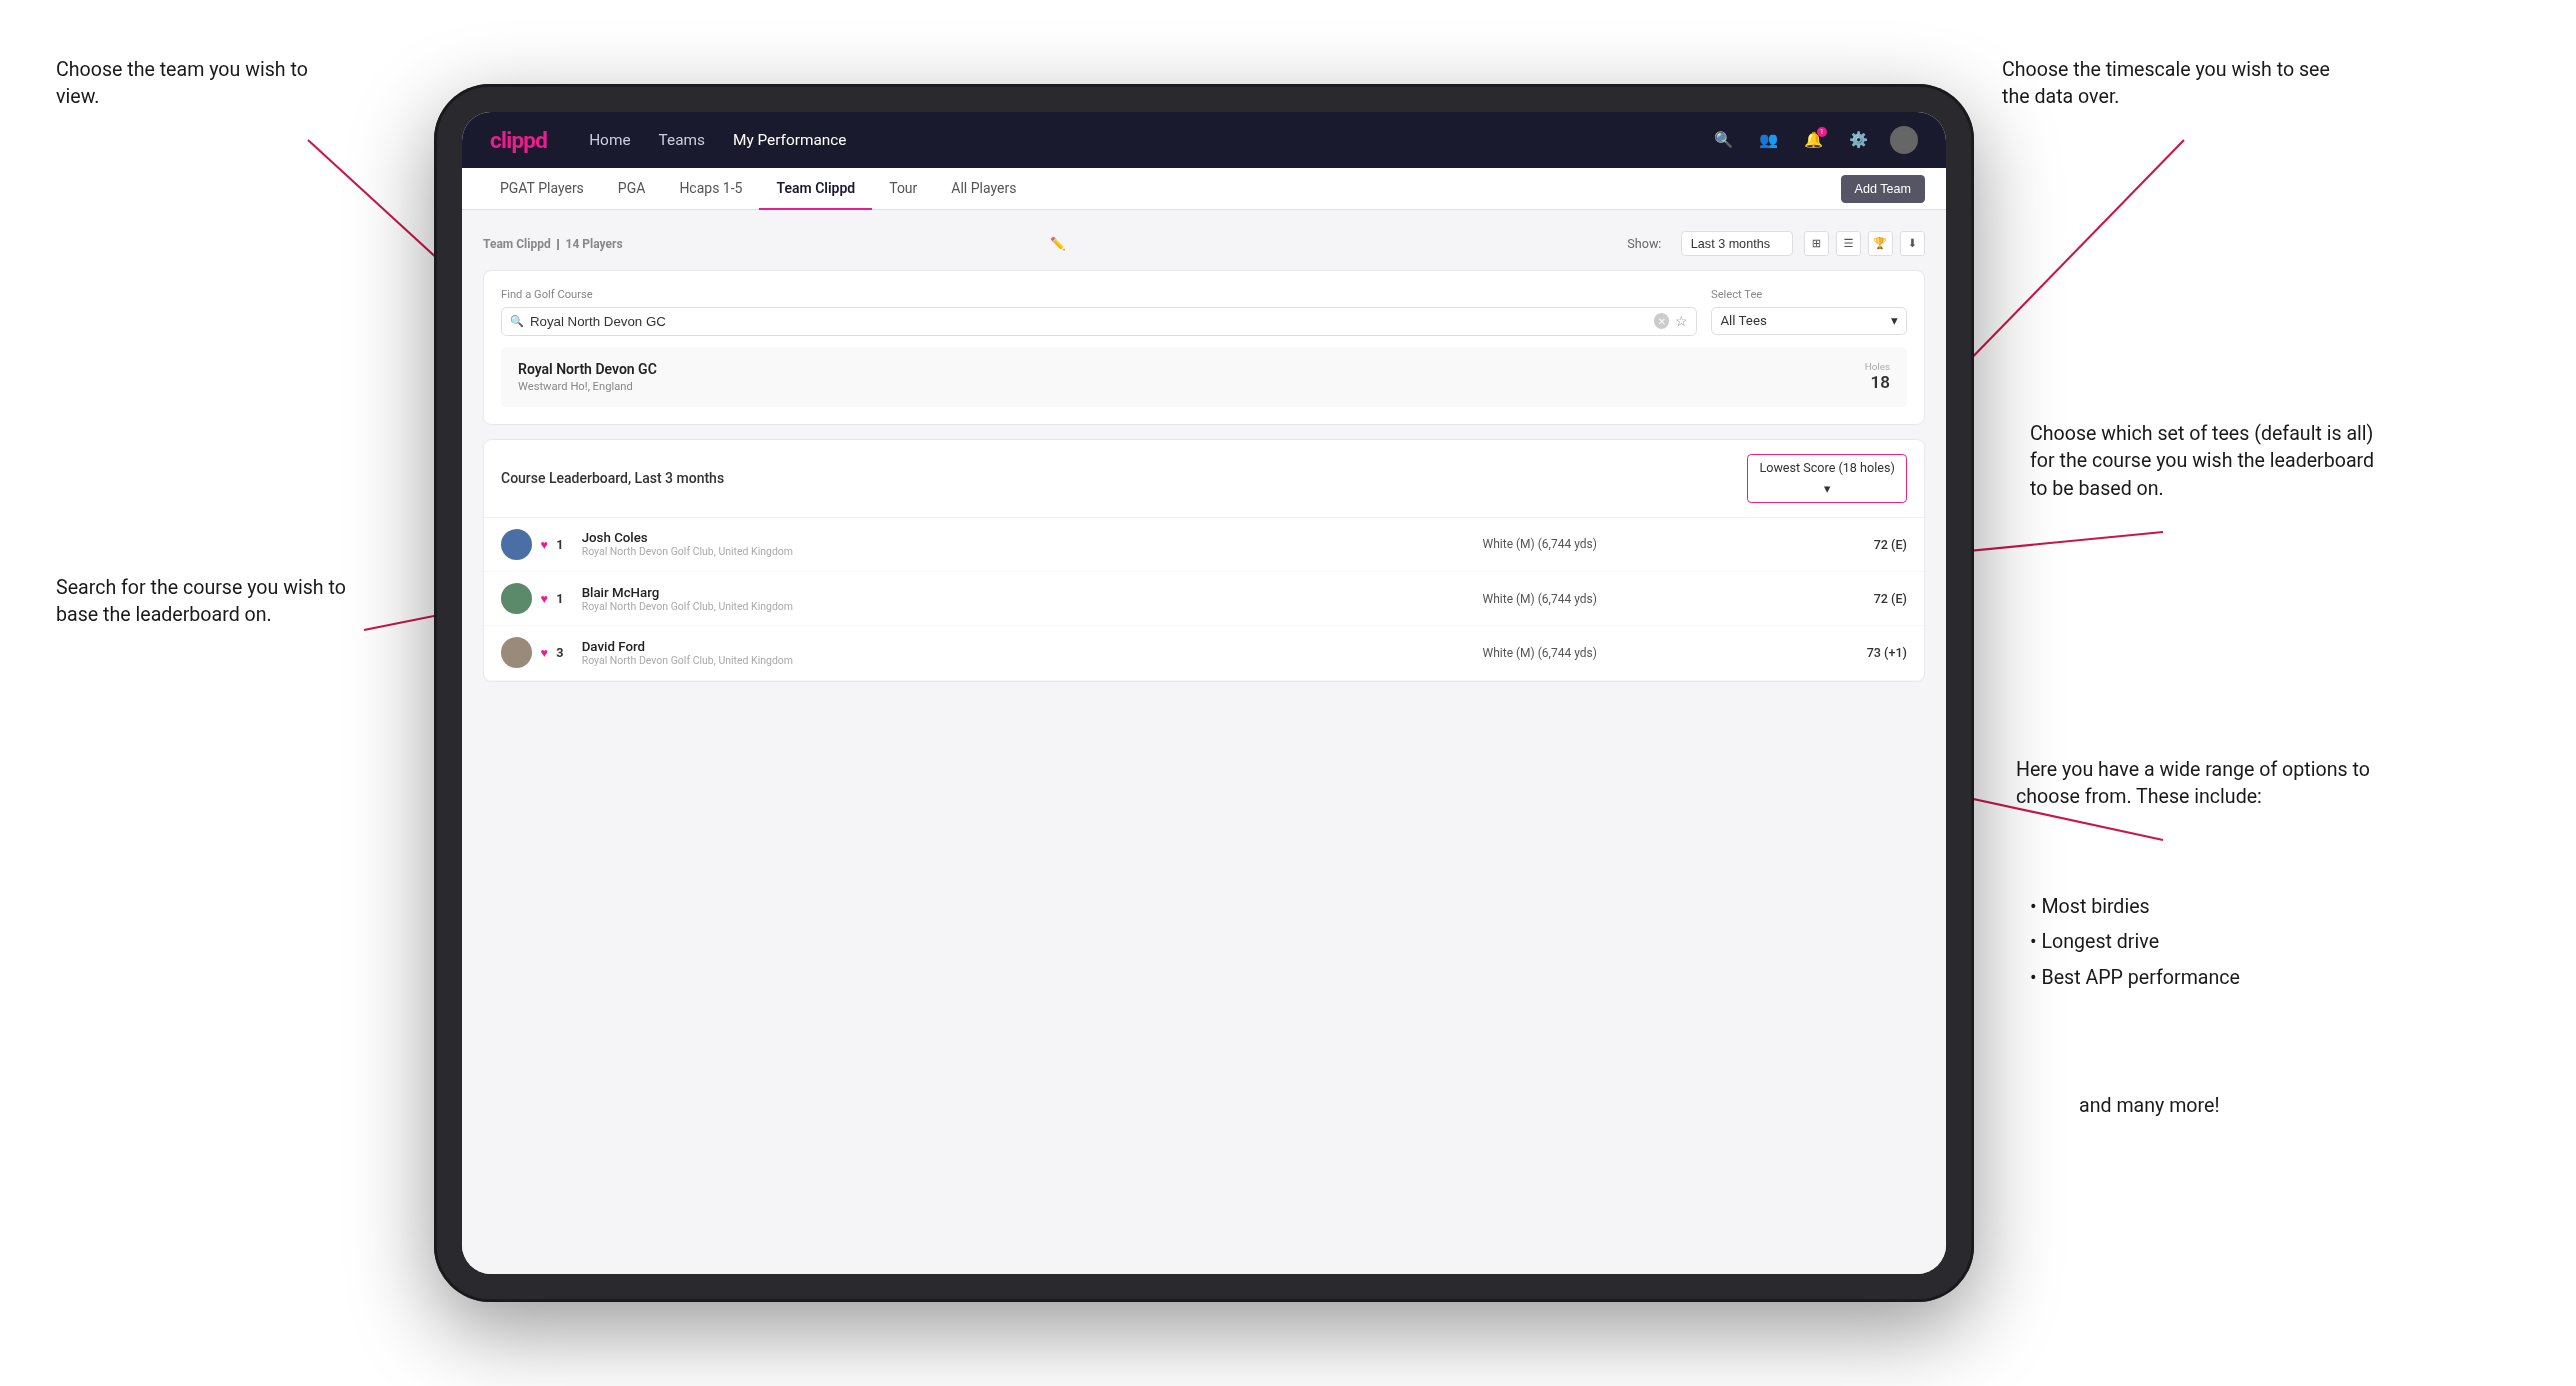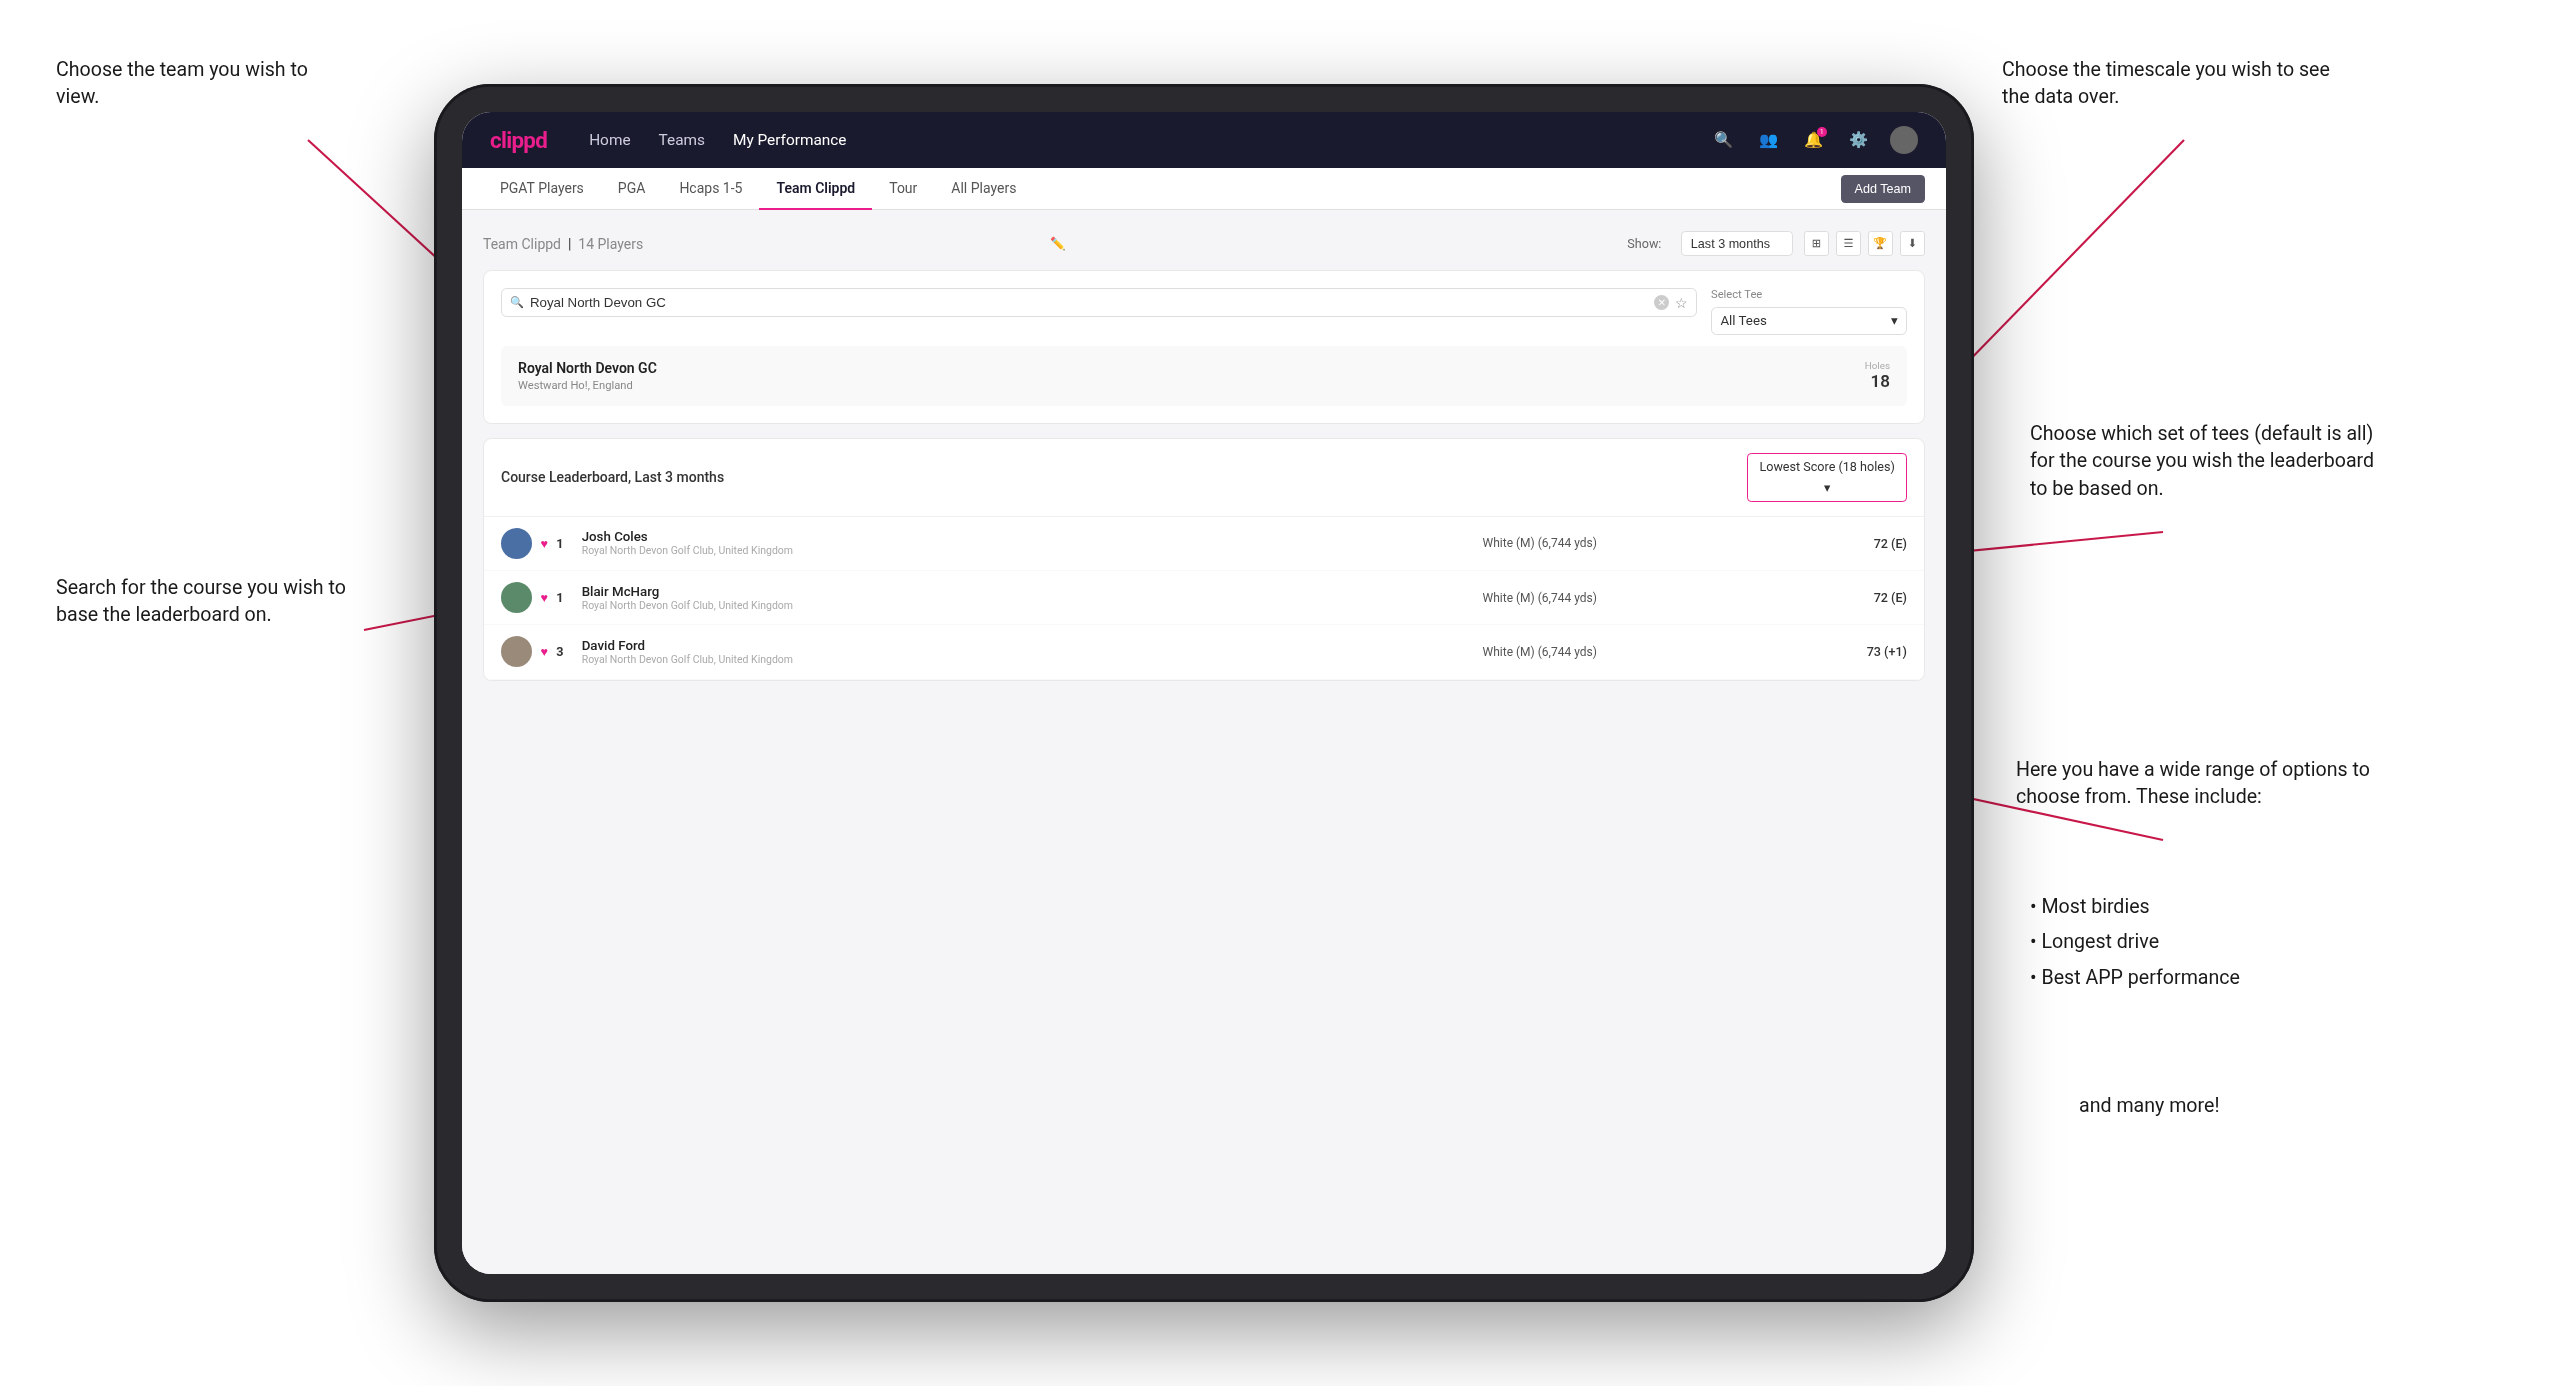--- a/index.html
+++ b/index.html
@@ -200,23 +200,23 @@
     }
 
     
     .team-header {
       display: flex;
       align-items: center;
       margin-bottom: 14px;
     }
 
     .team-title {
-      font-size: 14px;
-      color: #333;
-      font-weight: 400;
+      font-size: 12px;
+      color: #333;
+      font-weight: 700;
       flex: 1;
     }
 
     .team-title span {
       color: #888;
     }
 
     .edit-icon {
       color: #888;
       margin-left: 7px;
@@ -623,20 +623,21 @@
             <div class="view-icon-btn">⊞</div>
             <div class="view-icon-btn">☰</div>
             <div class="view-icon-btn">🏆</div>
             <div class="view-icon-btn">⬇</div>
           </div>
         </div>
 
         <div class="course-search-section">
           <div class="form-row">
             <div class="form-group">
+              <label class="form-label">Find a Golf Course</label>
               <div class="search-input-wrapper">
                 <span>🔍</span>
                 <input type="text" value="Royal North Devon GC" style="">
                 <div class="search-clear-btn">✕</div>
                 <div class="star-btn">☆</div>
               </div>
             </div>
             <div class="form-group" style="max-width:196px;">
               <label class="form-label">Select Tee</label>
               <div class="tee-select-wrapper">

